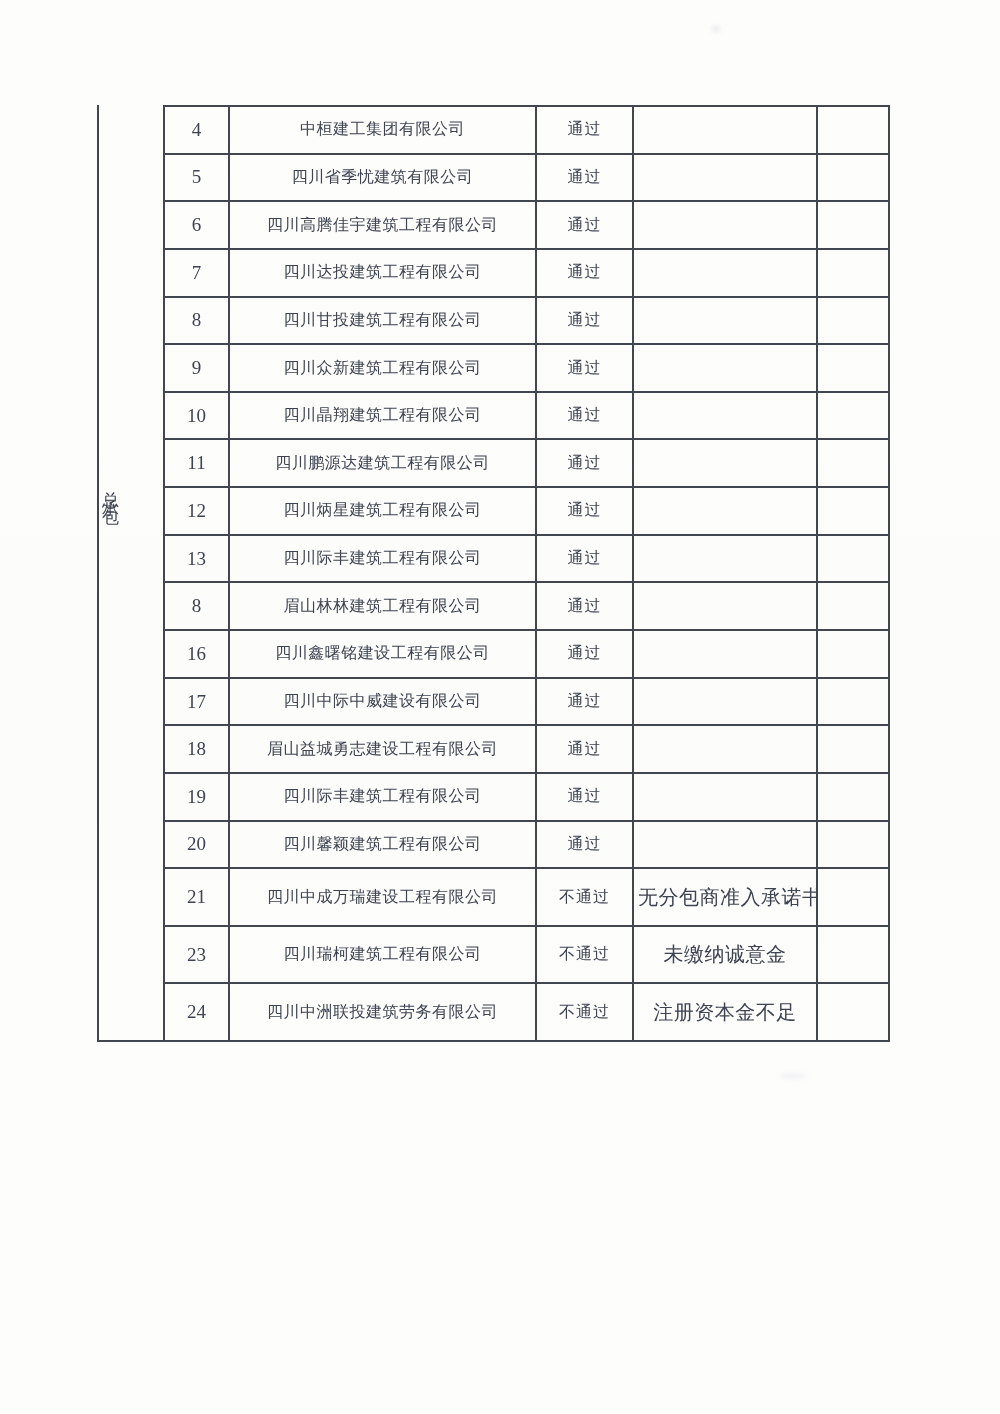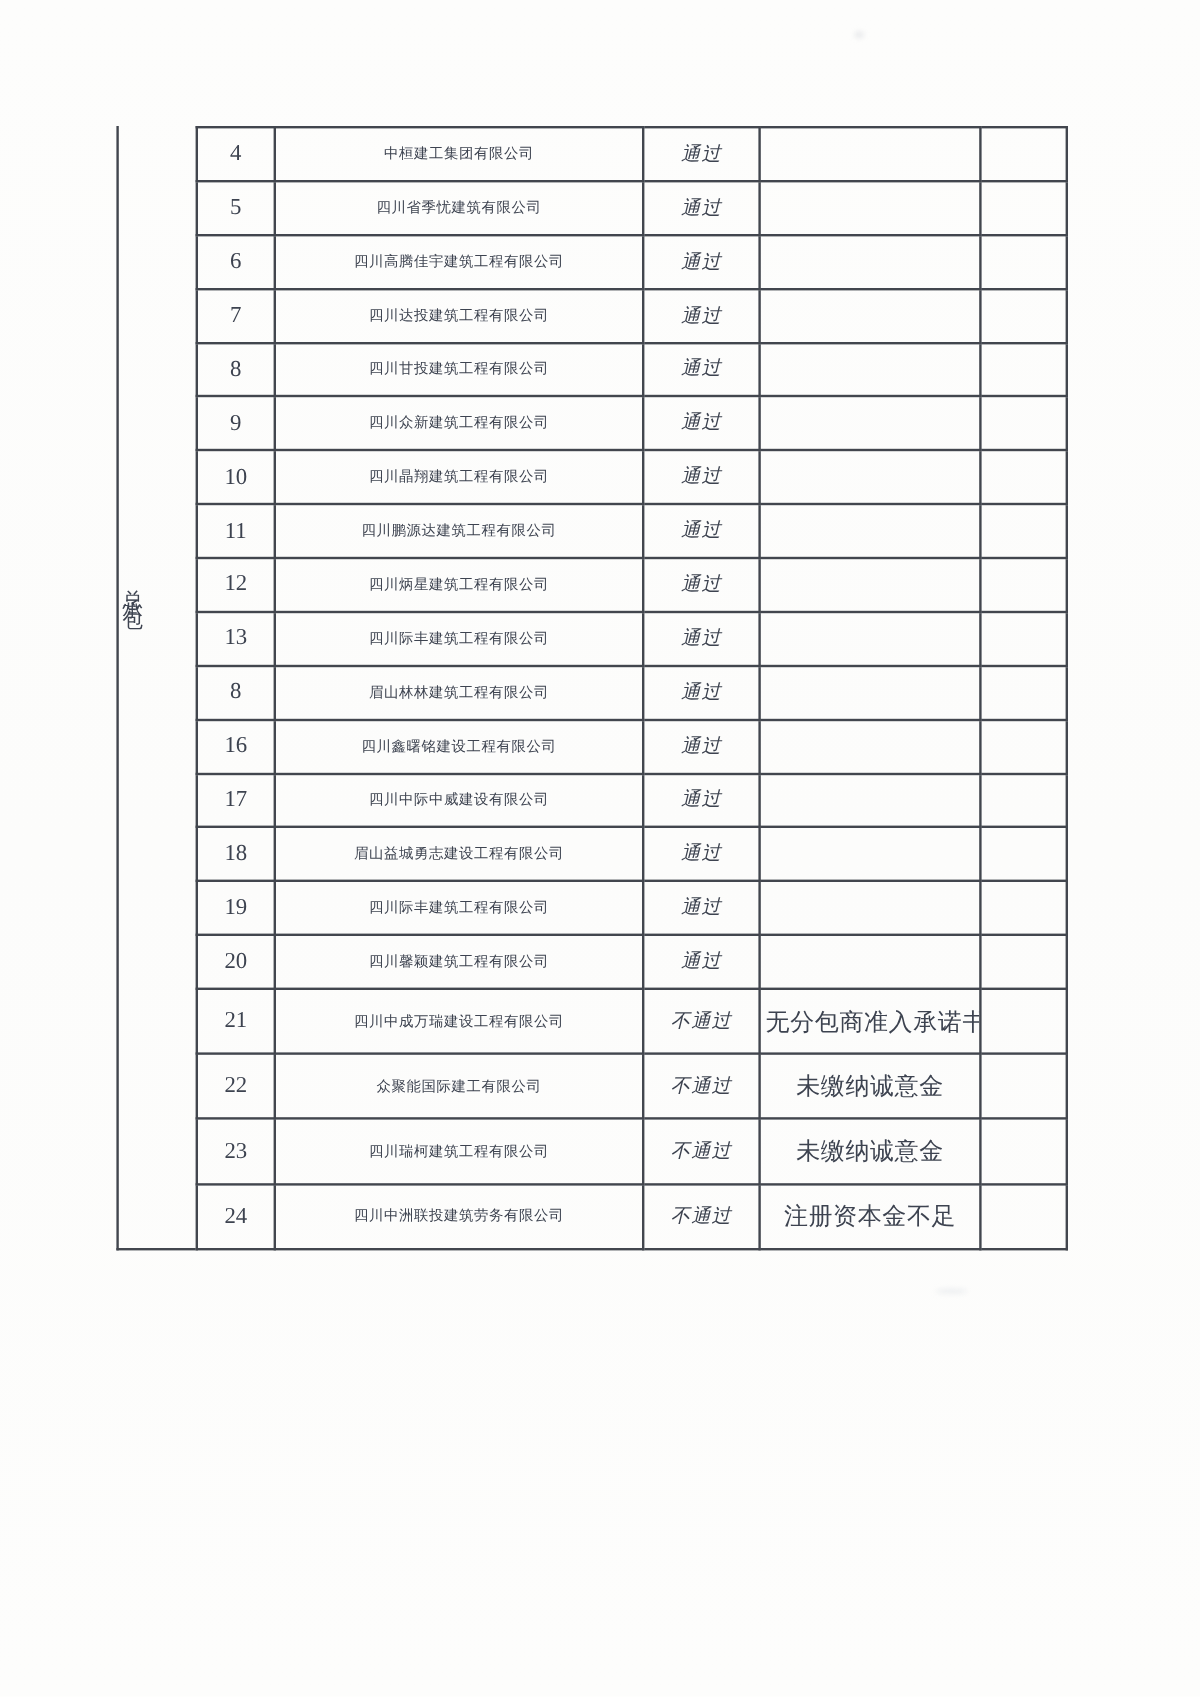--- a/index.html
+++ b/index.html
@@ -43,22 +43,22 @@
     border-collapse:collapse;table-layout:fixed;
   }
   table.review-table td{
     border:2px solid #42464e;
     text-align:center;vertical-align:middle;
     color:#3d4350;
     padding:0 4px;
     overflow:hidden;white-space:nowrap;
   }
   td.c-no{font-size:19px;color:#464b56;}
-  td.c-company{font-size:12px;letter-spacing:0.5px;}
-  td.c-result{font-size:16px;letter-spacing:1px;font-style:italic;}
+  td.c-company{font-size:16px;letter-spacing:0.5px;}
+  td.c-result{font-size:16px;letter-spacing:1px;}
   td.c-reason{font-size:20px;letter-spacing:0.5px;}
 </style>
 </head>
 <body>
 
 <div class="sheet">
 
   <div class="artifact-a"></div>
   <div class="artifact-b"></div>
 
@@ -188,27 +188,20 @@
           <td class="c-blank"></td>
         </tr>
         <tr>
           <td class="c-no">21</td>
           <td class="c-company">四川中成万瑞建设工程有限公司</td>
           <td class="c-result">不通过</td>
           <td class="c-reason">无分包商准入承诺书</td>
           <td class="c-blank"></td>
         </tr>
         <tr>
-          <td class="c-no">22</td>
-          <td class="c-company">众聚能国际建工有限公司</td>
-          <td class="c-result">不通过</td>
-          <td class="c-reason">未缴纳诚意金</td>
-          <td class="c-blank"></td>
-        </tr>
-        <tr>
           <td class="c-no">23</td>
           <td class="c-company">四川瑞柯建筑工程有限公司</td>
           <td class="c-result">不通过</td>
           <td class="c-reason">未缴纳诚意金</td>
           <td class="c-blank"></td>
         </tr>
         <tr>
           <td class="c-no">24</td>
           <td class="c-company">四川中洲联投建筑劳务有限公司</td>
           <td class="c-result">不通过</td>

